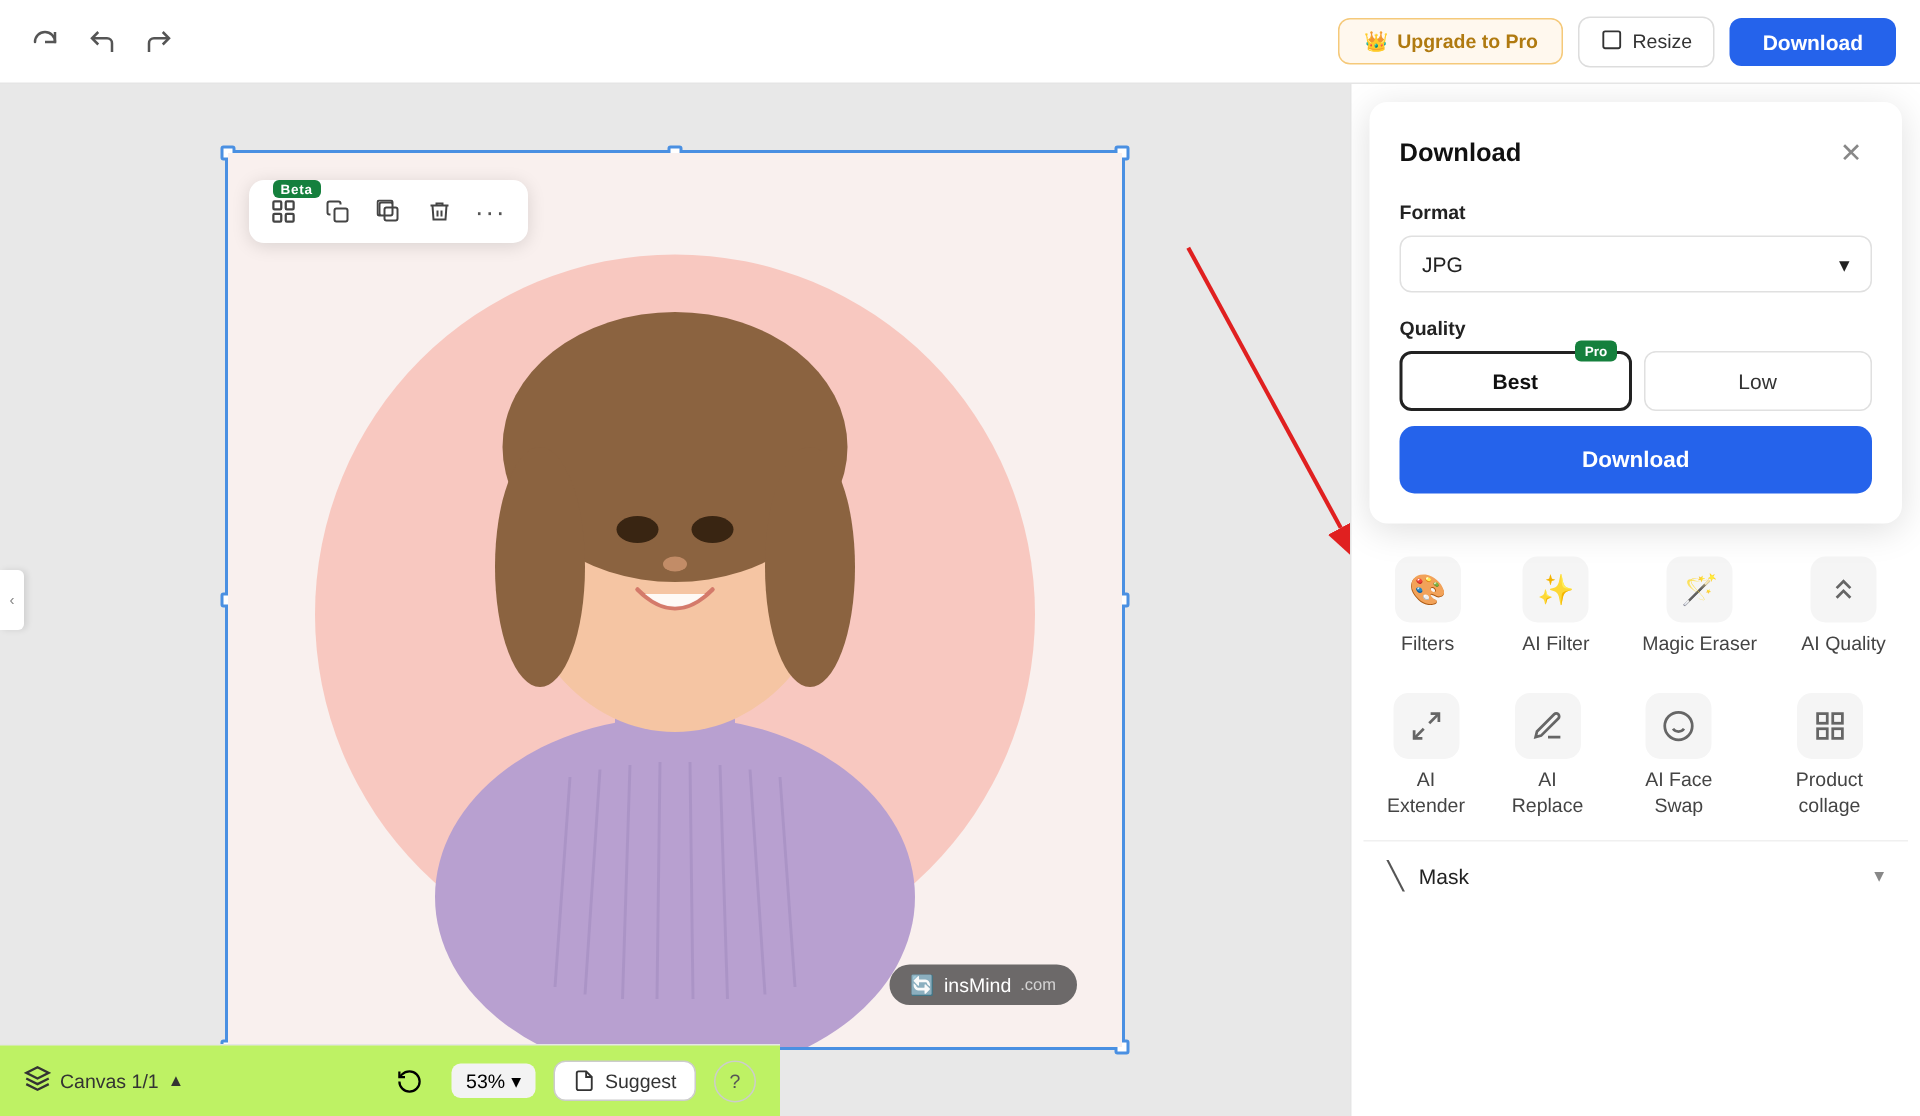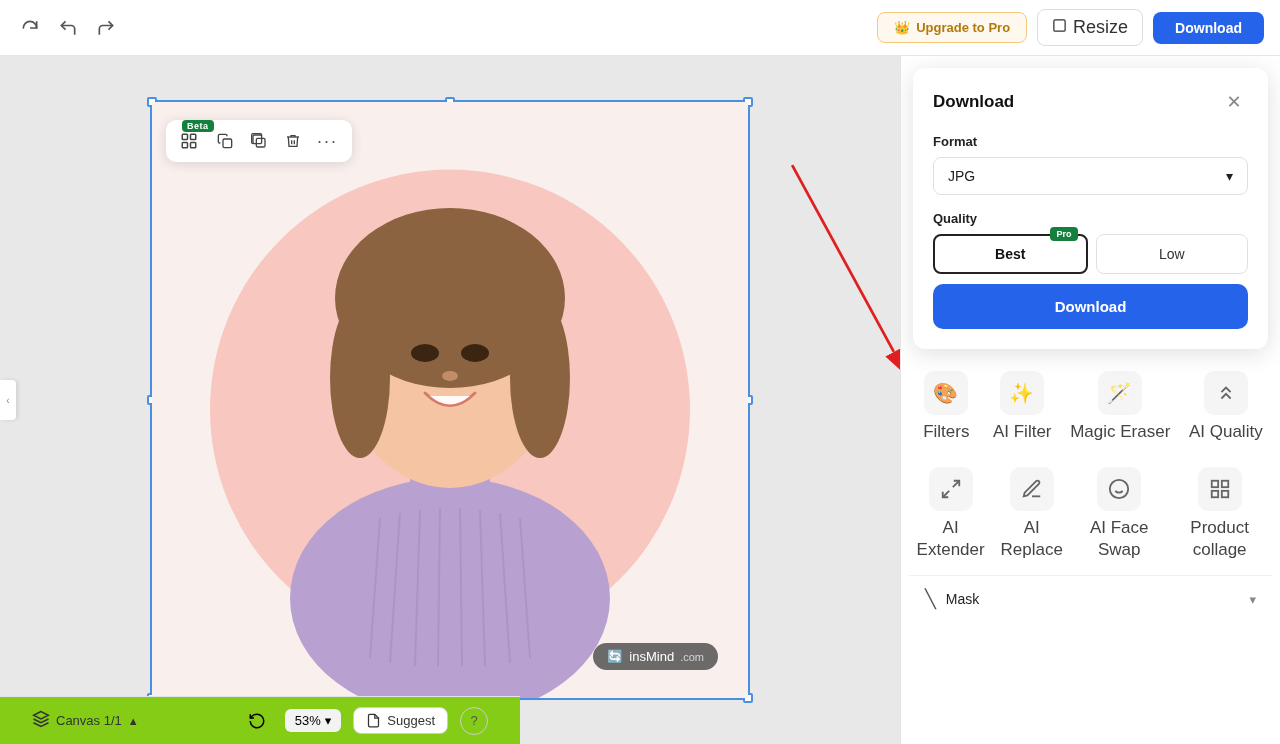--- a/index.html
+++ b/index.html
@@ -55,21 +55,21 @@
       border-radius: 8px;
       cursor: pointer;
       display: flex;
       align-items: center;
       gap: 6px;
     }
     .btn-resize {
       background: #fff;
       border: 1.5px solid #ddd;
       color: #333;
-      font-size: 18px;
+      font-size: 13px;
       font-weight: 500;
       padding: 7px 14px;
       border-radius: 8px;
       cursor: pointer;
       display: flex;
       align-items: center;
       gap: 6px;
     }
     .btn-download-top {
       background: #2563eb;
@@ -244,25 +244,25 @@
       z-index: 100;
     }
 
     
     .bottombar {
       position: absolute;
       bottom: 0;
       left: 0;
       right: 380px;
       height: 48px;
-      background: #84cc16;
+      background: #bef264;
       border-top: 1px solid #e5e5e5;
       display: flex;
       align-items: center;
-      padding: 0 32px;
+      padding: 0 16px;
       gap: 12px;
       z-index: 5;
     }
     .layers-btn {
       display: flex;
       align-items: center;
       gap: 6px;
       font-size: 13px;
       color: #333;
       cursor: pointer;
@@ -465,21 +465,21 @@
       width: 44px;
       height: 44px;
       background: #f5f5f5;
       border-radius: 10px;
       display: flex;
       align-items: center;
       justify-content: center;
       font-size: 20px;
     }
     .tool-label {
-      font-size: 17px;
+      font-size: 13px;
       color: #444;
       text-align: center;
       line-height: 1.3;
     }
 
     
     .mask-section {
       border-top: 1px solid #f0f0f0;
       padding: 12px 16px;
       display: flex;

